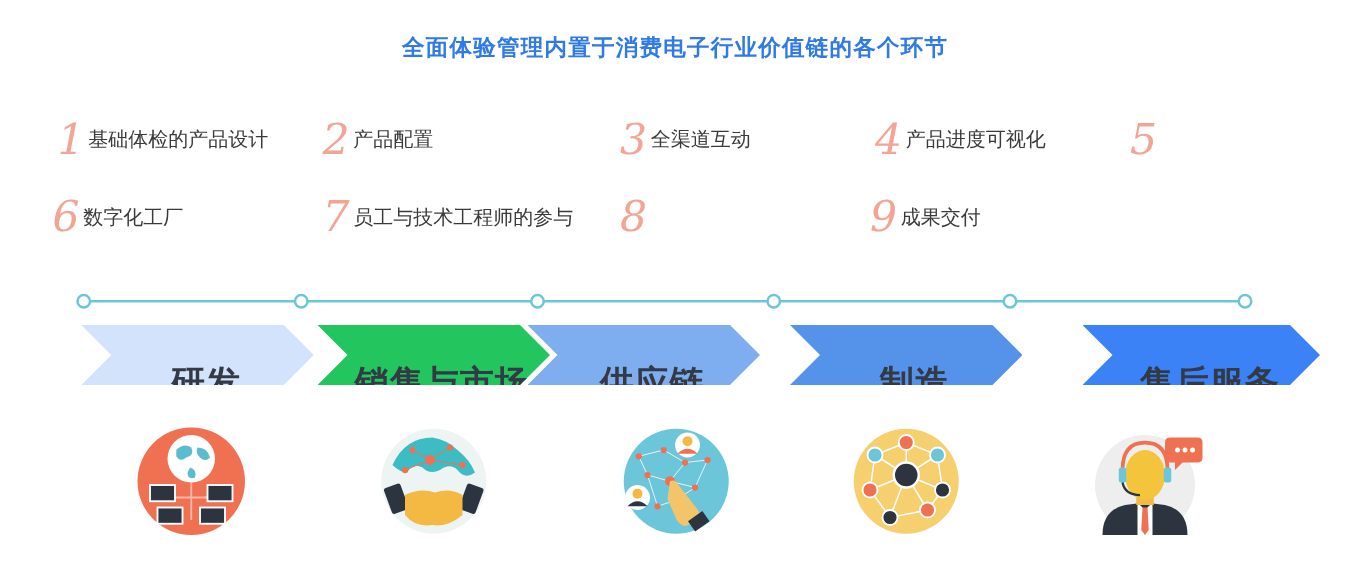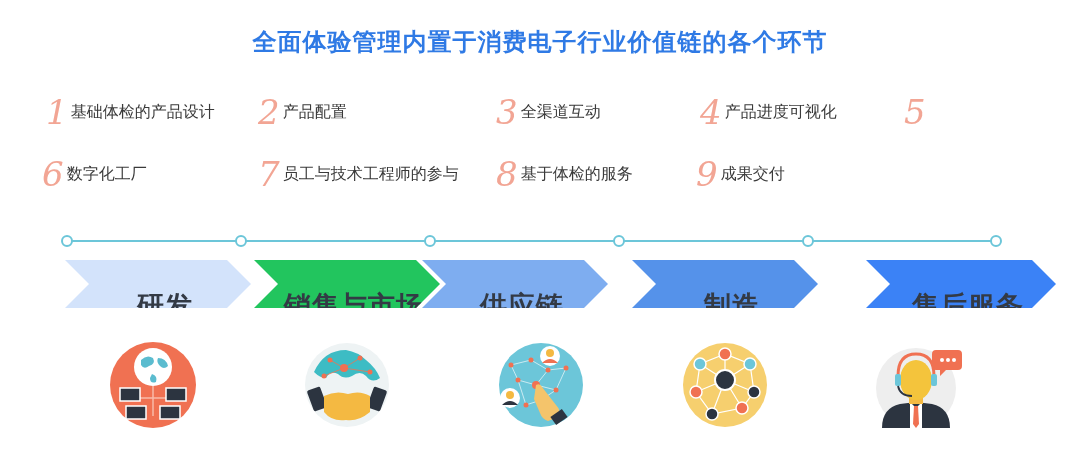--- a/index.html
+++ b/index.html
@@ -1,21 +1,21 @@
 <!DOCTYPE html>
 <html><head>
   <meta charset="utf-8">
   <style>
     * { margin: 0; padding: 0; box-sizing: border-box; }
     html, body { width: 1080px; height: 464px; background: #ffffff; overflow: hidden; }
     body { position: relative; font-family: "DejaVu Sans", "Liberation Sans", sans-serif; }
 
     .title {
       position: absolute; left: 0; top: 26px; width: 1080px; text-align: center;
-      font-size: 24px; font-weight: bold; color: #2f7ae5; letter-spacing: 1px;
+      font-size: 18px; font-weight: bold; color: #2f7ae5; letter-spacing: 1px;
     }
 
     .features { position: absolute; left: 0; top: 0; width: 1080px; height: 200px; }
     .feature {
       position: absolute; display: flex; align-items: center; height: 40px; white-space: nowrap;
     }
     .feature .num {
       font-family: "DejaVu Serif", "Liberation Serif", serif; font-style: italic;
       font-size: 34px; color: #f2a594; line-height: 1; margin-right: 3px;
     }
@@ -63,21 +63,20 @@
   <div class="feature" style="left:42px; top:154px;">
     <span class="num">6</span>
     <span class="label">数字化工厂</span>
   </div>
   <div class="feature" style="left:258px; top:154px;">
     <span class="num">7</span>
     <span class="label">员工与技术工程师的参与</span>
   </div>
   <div class="feature" style="left:496px; top:154px;">
     <span class="num">8</span>
-    <span class="label">基于体检的服务</span>
   </div>
   <div class="feature" style="left:696px; top:154px;">
     <span class="num">9</span>
     <span class="label">成果交付</span>
   </div>
 </div>
 
 <div class="timeline"></div>
 <div class="dot" style="left:67px;"></div>
 <div class="dot" style="left:241px;"></div>

